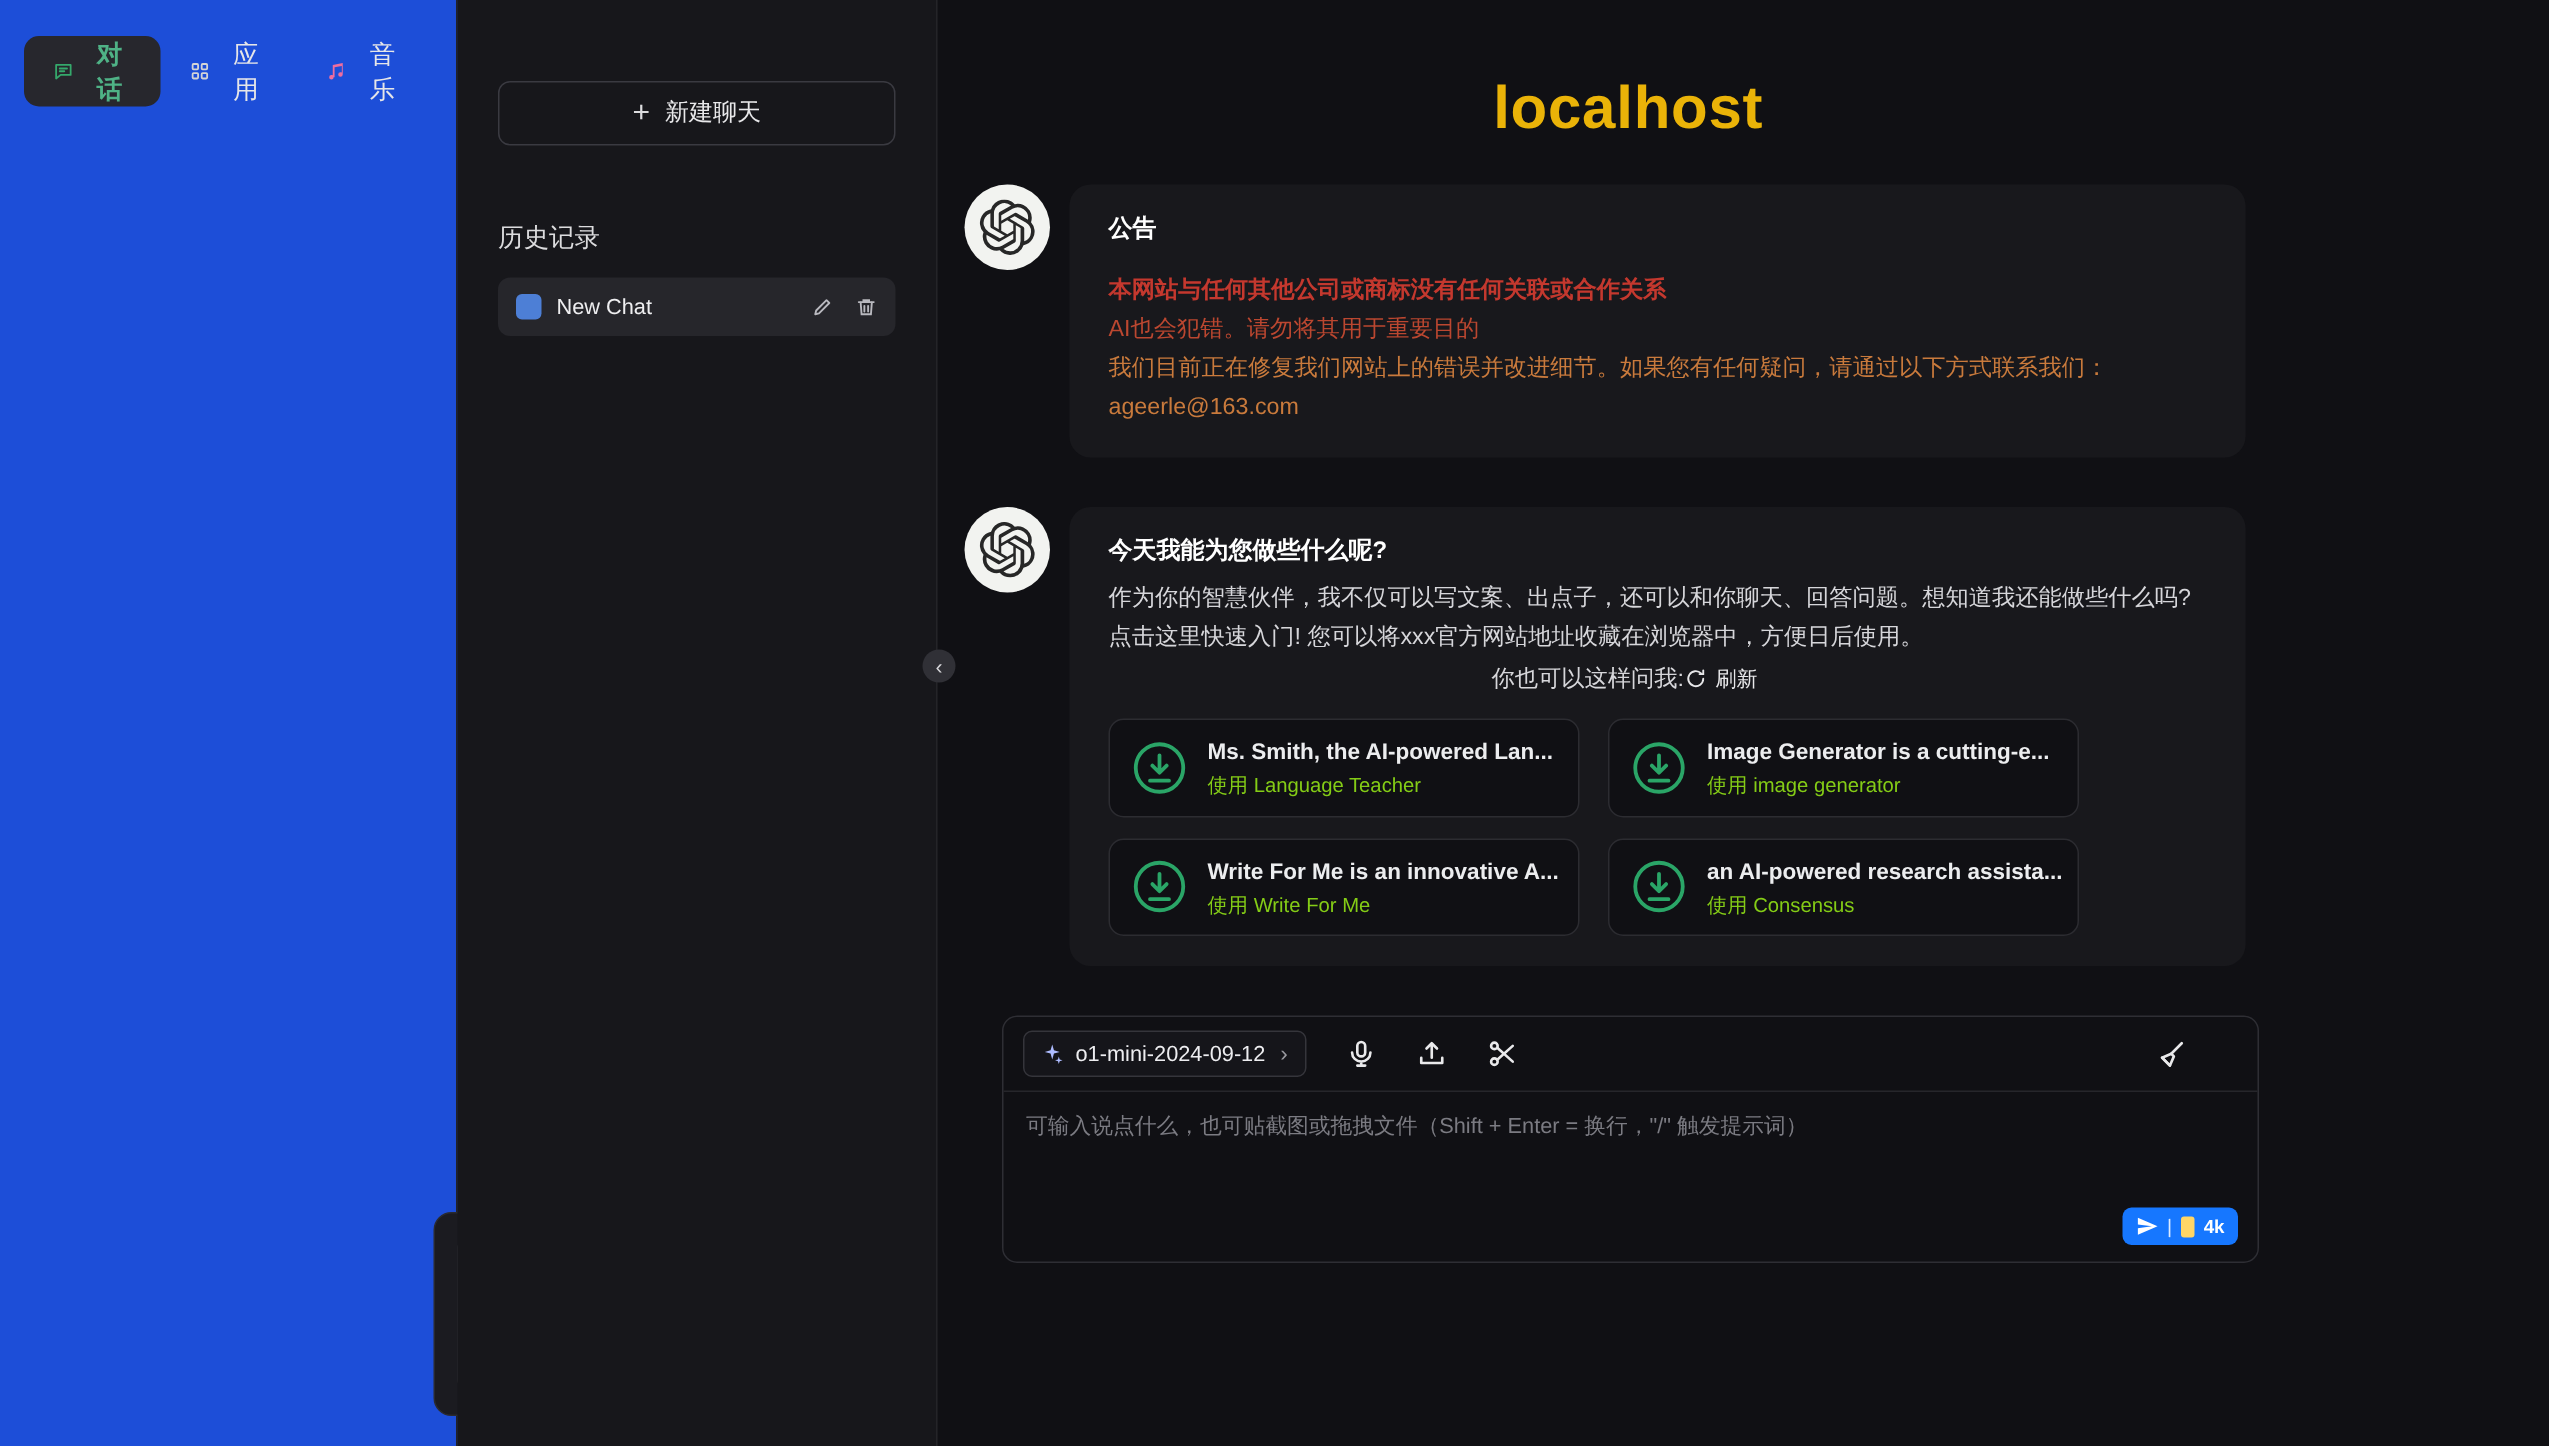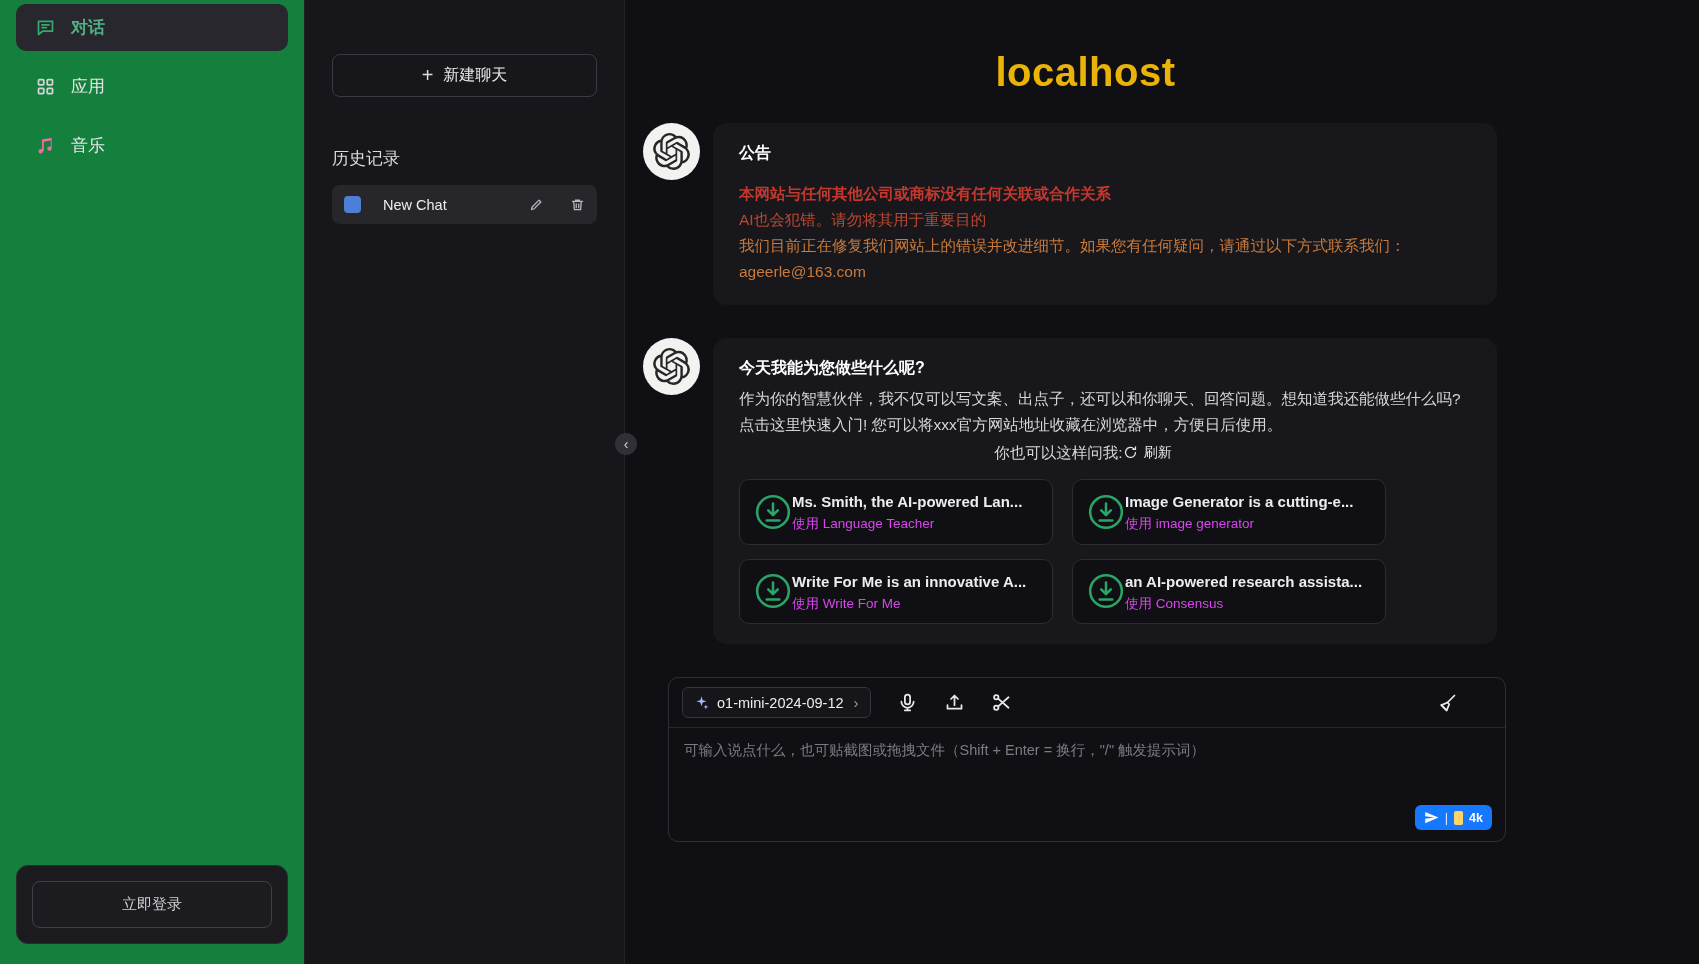--- a/index.html
+++ b/index.html
@@ -2,39 +2,39 @@
 <html><head>
 <meta charset="utf-8">
 <title>localhost</title>
 <style>
   * { margin:0; padding:0; box-sizing:border-box; }
   html,body { width:1699px; height:964px; overflow:hidden; }
   body { background:#101014; color:#e8e8ea; font-family:"Liberation Sans","DejaVu Sans",sans-serif; }
   .app { display:flex; height:100%; position:relative; }
 
   
-  .sidebar { width:305px; background:#15803d; border-right:1px solid #222226; padding:4px 16px 20px; display:flex; flex-direction:column; }
+  .sidebar { width:305px; background:#1d4ed8; border-right:1px solid #222226; padding:24px 16px 20px; display:flex; }
   .nav-item { display:flex; align-items:center; gap:15px; height:47px; padding:0 19px; border-radius:10px; font-size:17px; color:#e6e6e8; cursor:pointer; margin-bottom:12px; }
   .nav-item.active { background:#27272d; }
   .nav-item.active .nav-label { color:#4fb286; font-weight:700; }
   .nav-icon { width:21px; height:21px; display:flex; }
   .nav-icon svg { width:100%; height:100%; }
   .icon-chat { color:#35a86b; }
   .icon-apps { color:#d3d4d6; }
   .icon-palette { color:#b98af0; }
   .icon-music { color:#ef6d9f; }
   .login-panel { margin-top:auto; background:#1b1b20; border:1px solid #2a2a2f; border-radius:12px; padding:15px; }
   .login-btn { width:100%; background:transparent; border:1px solid #404046; border-radius:8px; color:#cfcfd3; font-size:15px; padding:13px 0; text-align:center; cursor:pointer; font-family:Liberation Mono, monospace; }
 
   
   .chatlist { width:320px; background:#17171b; border-right:1px solid #242428; padding:54px 27px 0; }
   .new-chat-btn { width:100%; display:flex; align-items:center; justify-content:center; gap:10px; border:1px solid #3a3a41; background:transparent; color:#e8e8ea; border-radius:8px; height:43px; font-size:16px; cursor:pointer; font-family:inherit; }
   .plus { font-size:20px; color:#dcdcde; font-weight:400; }
   .history-title { margin:50px 0 15px; font-size:17px; color:#dcdcde; }
-  .chat-item { background:#26262b; border-radius:8px; height:39px; display:flex; align-items:center; gap:22px; padding:0 12px; cursor:pointer; }
+  .chat-item { background:#26262b; border-radius:8px; height:39px; display:flex; align-items:center; gap:10px; padding:0 12px; cursor:pointer; }
   .chat-doc { width:17px; height:17px; background:#4d7fd6; border-radius:4px; }
   .chat-title { flex:1; font-size:14.5px; color:#eeeef0; }
   .row-icon { width:15px; height:15px; color:#b9b9bf; display:flex; cursor:pointer; margin-left:4px; }
   .row-icon svg { width:100%; height:100%; }
   .collapse-handle { position:absolute; left:615px; top:433px; width:22px; height:22px; border-radius:50%; background:#303036; color:#d6d6da; display:flex; align-items:center; justify-content:center; font-size:14px; cursor:pointer; z-index:5; }
 
   
   main { flex:1; padding-left:18px; overflow:hidden; }
   .content { width:885px; }
   .page-title { margin-top:50px; text-align:center; font-size:40px; font-weight:800; color:#eab308; letter-spacing:.5px; }
@@ -47,25 +47,25 @@
   .ann-strong { color:#c4382e; font-weight:700;margin-top:14px; }
   .ann-red { color:#bb4730; }
   .ann-orange { color:#c97a3c; }
   .ann-email { color:#c97a3c; text-decoration:none; cursor:pointer; display:inline-block; }
   .welcome-body { color:#d6d6da; }
   .ask-row { display:flex; align-items:center; justify-content:center; margin-top:2px; }
   .ask-hint { color:#d6d6da; }
   .refresh-btn { display:flex; align-items:center; gap:6px; color:#e8e8ea; font-size:14px; cursor:pointer; margin-right:44px; }
   .refresh-btn svg { width:15px; height:15px; }
   .suggestions { margin-top:13px; display:grid; grid-template-columns:314px 314px; gap:14px 19px; }
-  .suggestion { background:#101014; border:1px solid #2c2c31; border-radius:10px; padding:11px 14px; display:flex; align-items:center; cursor:pointer; }
+  .suggestion { background:#101014; border:1px solid #2c2c31; border-radius:10px; padding:11px 14px; display:flex; align-items:center; gap:13px; cursor:pointer; }
   .sugg-icon { width:38px; height:38px; min-width:38px; color:#2aa567; display:flex; }
   .sugg-icon svg { width:100%; height:100%; }
   .sugg-title { font-size:15px; font-weight:600; color:#ecedef; line-height:1.4; white-space:nowrap; }
-  .sugg-sub { font-size:13.5px; color:#d946ef; margin-top:3px; line-height:1.3; }
+  .sugg-sub { font-size:13.5px; color:#84cc16; margin-top:3px; line-height:1.3; }
 
   
   .composer { margin:16px 0 0 25px; width:838px; border:1px solid #2e2e34; border-radius:10px; background:#101014; }
   .composer-top { display:flex; align-items:center; padding:9px 13px; border-bottom:1px solid #26262b; }
   .model-chip { display:flex; align-items:center; gap:8px; border:1px solid #35353b; background:#15151a; border-radius:6px; padding:6px 11px; font-size:14.5px; color:#ededf0; cursor:pointer; }
   .sparkle { color:#aebcff; width:15px; height:15px; display:flex; }
   .sparkle svg { width:100%; height:100%; }
   .chip-chevron { color:#9a9aa0; font-size:15px; margin-left:2px; }
   .tool-icon { width:21px; height:21px; color:#e9e9eb; margin-left:26px; display:flex; cursor:pointer; }
   .tool-icon svg { width:100%; height:100%; }

